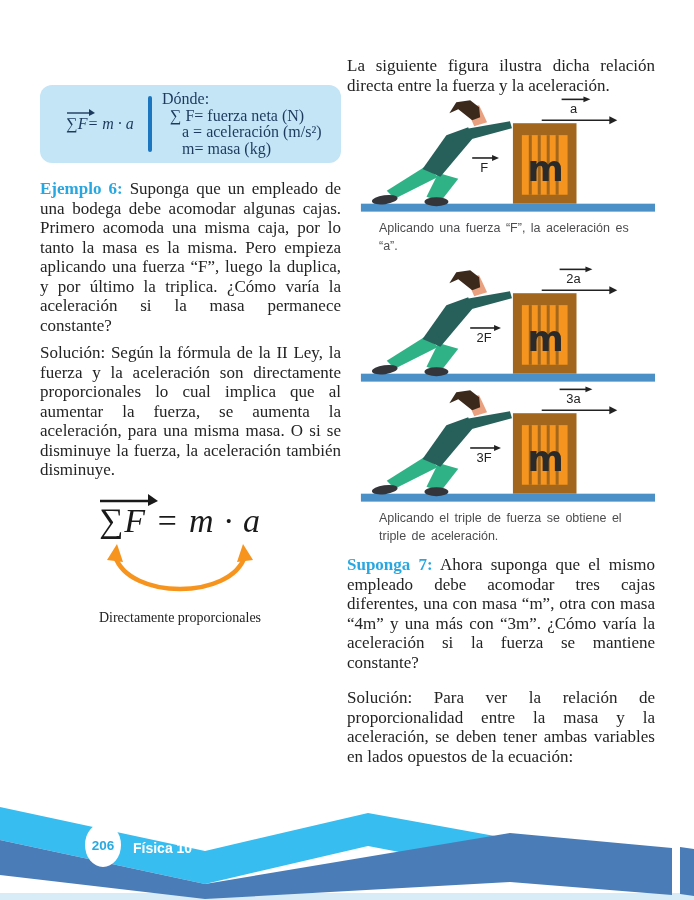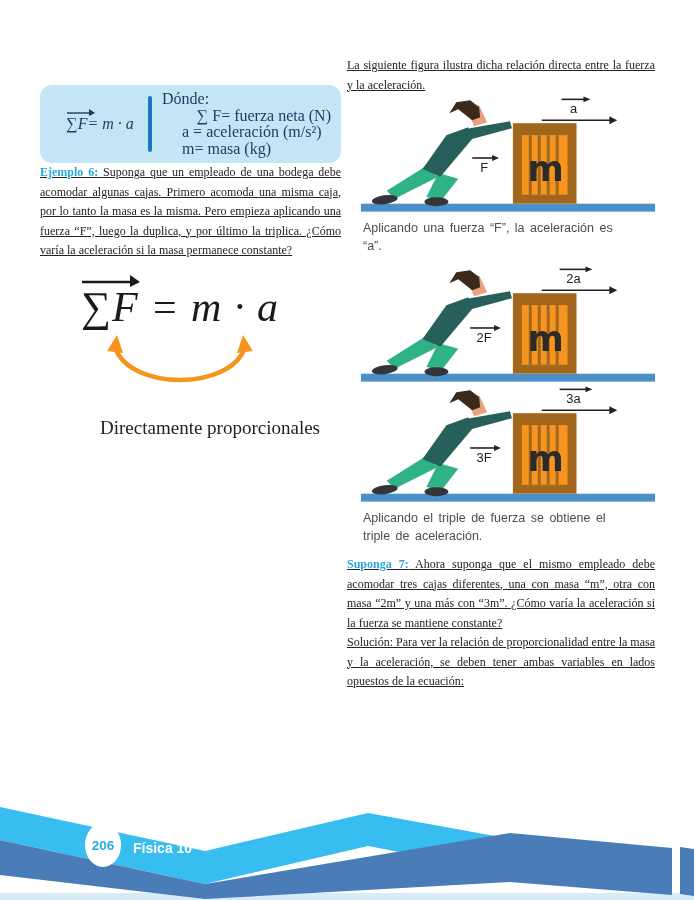--- a/index.html
+++ b/index.html
@@ -3,51 +3,51 @@
 <meta charset="utf-8">
 <style>
   html,body{margin:0;padding:0;background:#ffffff;}
   .page{
     position:relative;width:694px;height:900px;background:#ffffff;overflow:hidden;
     font-family:"Liberation Serif", serif;color:#242424;
   }
   
   .col-left{position:absolute;left:40px;top:70px;width:301px;}
   .col-right{position:absolute;left:347px;top:56px;width:308px;}
-  .para{font-size:12px;line-height:19.5px;text-align:justify;margin:0;text-decoration:underline;}
+  .para{font-size:17px;line-height:19.5px;text-align:justify;margin:0;}
   .indent-first{text-indent:56px;}
   .ex-label{color:#29a7e0;font-weight:bold;}
   
   .formula-box{
     margin-top:15px;display:flex;align-items:center;
     background:#c3e5f6;border-radius:12px;padding:9px 10px 9px 14px;height:60px;
   }
   .box-left{width:92px;display:flex;align-items:center;justify-content:center;color:#1d3a5e;}
   .box-divider{width:4px;height:56px;background:#1c76bf;border-radius:2px;margin:0 10px 0 2px;}
   .box-right{flex:1;color:#1d3a5e;font-size:16px;line-height:16.5px;}
-  .box-right .ln-indent{padding-left:8px;text-align:right;}
+  .box-right .ln-indent{padding-left:8px;}
   .box-right .ln-indent2{padding-left:20px;}
   .vec-wrap{position:relative;display:inline-block;font-style:italic;}
   .vec-wrap svg{position:absolute;left:1px;}
   .box-formula{font-size:16px;}
   .box-formula .vec-wrap svg{top:-7px;}
   
   .big-formula-wrap{margin-top:22px;text-align:center;width:280px;}
-  .big-formula{font-size:42px;font-style:italic;color:#1a1a1a;letter-spacing:1px;}
+  .big-formula{font-size:34px;font-style:italic;color:#1a1a1a;letter-spacing:1px;}
   .big-formula .vec-wrap svg{top:-10px;}
   .arc-svg{display:block;margin:2px auto 0 auto;}
-  .arrow-caption{font-size:19px;color:#222;margin-top:24px;text-align:right;}
+  .arrow-caption{font-size:14px;color:#222;margin-top:8px;text-align:center;}
   
   .figure{margin:0;}
   .figure svg{display:block;}
   .fig-caption{
     font-family:"Liberation Sans", sans-serif;font-size:12.5px;line-height:18px;
-    color:#4d4d4f;word-spacing:2px;margin:4px 0 10px 16px;width:268px;
+    color:#4d4d4f;word-spacing:2px;margin:4px 0 10px 32px;width:268px;
   }
-  .mt8{margin-top:8px;} .mt16{} .mt30{margin-top:30px;}
+  .mt8{margin-top:8px;} .mt16{margin-top:16px;} .mt30{margin-top:30px;}
   
   .footer-svg{position:absolute;left:0;bottom:0;}
   .footer-num{font-family:"Liberation Sans", sans-serif;font-weight:bold;font-size:13.5px;fill:#2aa9e1;}
   .footer-subject{font-family:"Liberation Sans", sans-serif;font-weight:bold;font-size:14px;fill:#ffffff;}
   
   .ground{fill:#4b90c6;} .crate-frame{fill:#a2671c;} .crate-panel{fill:#f5941f;}
   .crate-slat{fill:#a2671c;} .mass-text{font-family:"DejaVu Sans", sans-serif;font-size:35px;font-weight:600;fill:#2a2a2a;}
   .shirt{fill:#27605a;} .pants{fill:#2fb286;} .shoe{fill:#33353a;} .hair{fill:#3b2a1c;} .skin{fill:#e9a180;}
   .fig-label{font-family:"Liberation Sans", sans-serif;font-size:13px;fill:#222;}
   .arr{stroke:#222;stroke-width:1.6;} .arrhead{fill:#222;}
@@ -75,20 +75,21 @@
         <div>Dónde:</div>
         <div class="ln-indent">∑ F=  fuerza neta  (N)</div>
         <div class="ln-indent2">a  =  aceleración (m/s²)</div>
         <div class="ln-indent2">m=  masa (kg)</div>
       </div>
     </div>
 
 
     <p class="para mt16"><span class="ex-label">Ejemplo 6:</span><span> Suponga que un empleado de una bodega debe acomodar algunas cajas. Primero acomoda una misma caja, por lo tanto la masa es la misma. Pero empieza aplicando una fuerza “F”, luego la duplica, y por último la triplica. ¿Cómo varía la aceleración si la masa permanece constante?</span></p>
 
+    <p class="para mt8">Solución: Según la fórmula de la II Ley, la fuerza y la aceleración son directamente proporcionales lo cual implica que al aumentar la fuerza, se aumenta la aceleración, para una misma masa. O si se disminuye la fuerza, la aceleración también disminuye.</p>
 
     <div class="big-formula-wrap">
       <div class="big-formula">
         <span class="vec-wrap">
           <svg width="58" height="14" viewBox="0 0 58 14">
             <line x1="0" y1="9" x2="50" y2="9" stroke="#1a1a1a" stroke-width="2.4"></line>
             <polygon points="48,2 58,9 48,14" fill="#1a1a1a"></polygon>
           </svg>
           <span>∑F</span></span><span> = m · a</span>
       </div>
@@ -211,21 +212,21 @@
         </g>
         <g>
           <line class="arr" x1="124" y1="63" x2="150" y2="63"></line>
           <polygon class="arrhead" points="148,60 155,63 148,66"></polygon>
           <text class="fig-label" x="138" y="77" text-anchor="middle">3F</text>
         </g>
       </svg>
       <div class="fig-caption">Aplicando el triple de fuerza se obtiene el triple de aceleración.</div>
     </div>
 
-    <p class="para mt8"><span class="ex-label">Suponga 7:</span><span> Ahora suponga que el mismo empleado debe acomodar tres cajas diferentes, una con masa “m”, otra con masa “2m” y una más con “3m”. ¿Cómo varía la aceleración si la fuerza se mantiene constante?</span></p>
+    <p class="para mt8"><span class="ex-label">Suponga 7:</span><span> Ahora suponga que el mismo empleado debe acomodar tres cajas diferentes, una con masa “m”, otra con masa “4m” y una más con “3m”. ¿Cómo varía la aceleración si la fuerza se mantiene constante?</span></p>
 
     <p class="para mt16">Solución: Para ver la relación de proporcionalidad entre la masa y la aceleración, se deben tener ambas variables en lados opuestos de la ecuación:</p>
   </div>
 
   <svg class="footer-svg" width="694" height="95" viewBox="0 0 694 95">
     <rect x="0" y="88" width="694" height="7" fill="#d8ecf8"></rect>
     <polygon fill="#38bdf0" points="0,2 205,46 368,8 545,40 545,75 368,41 205,79 0,35"></polygon>
     <polygon fill="#4a7db8" points="0,35 205,79 510,28 672,43 672,90 510,77 205,94 0,70"></polygon>
     <polygon fill="#4a7db8" points="680,42 694,44 694,91 680,89"></polygon>
     <ellipse cx="103" cy="40" rx="18" ry="22" fill="#ffffff"></ellipse>

